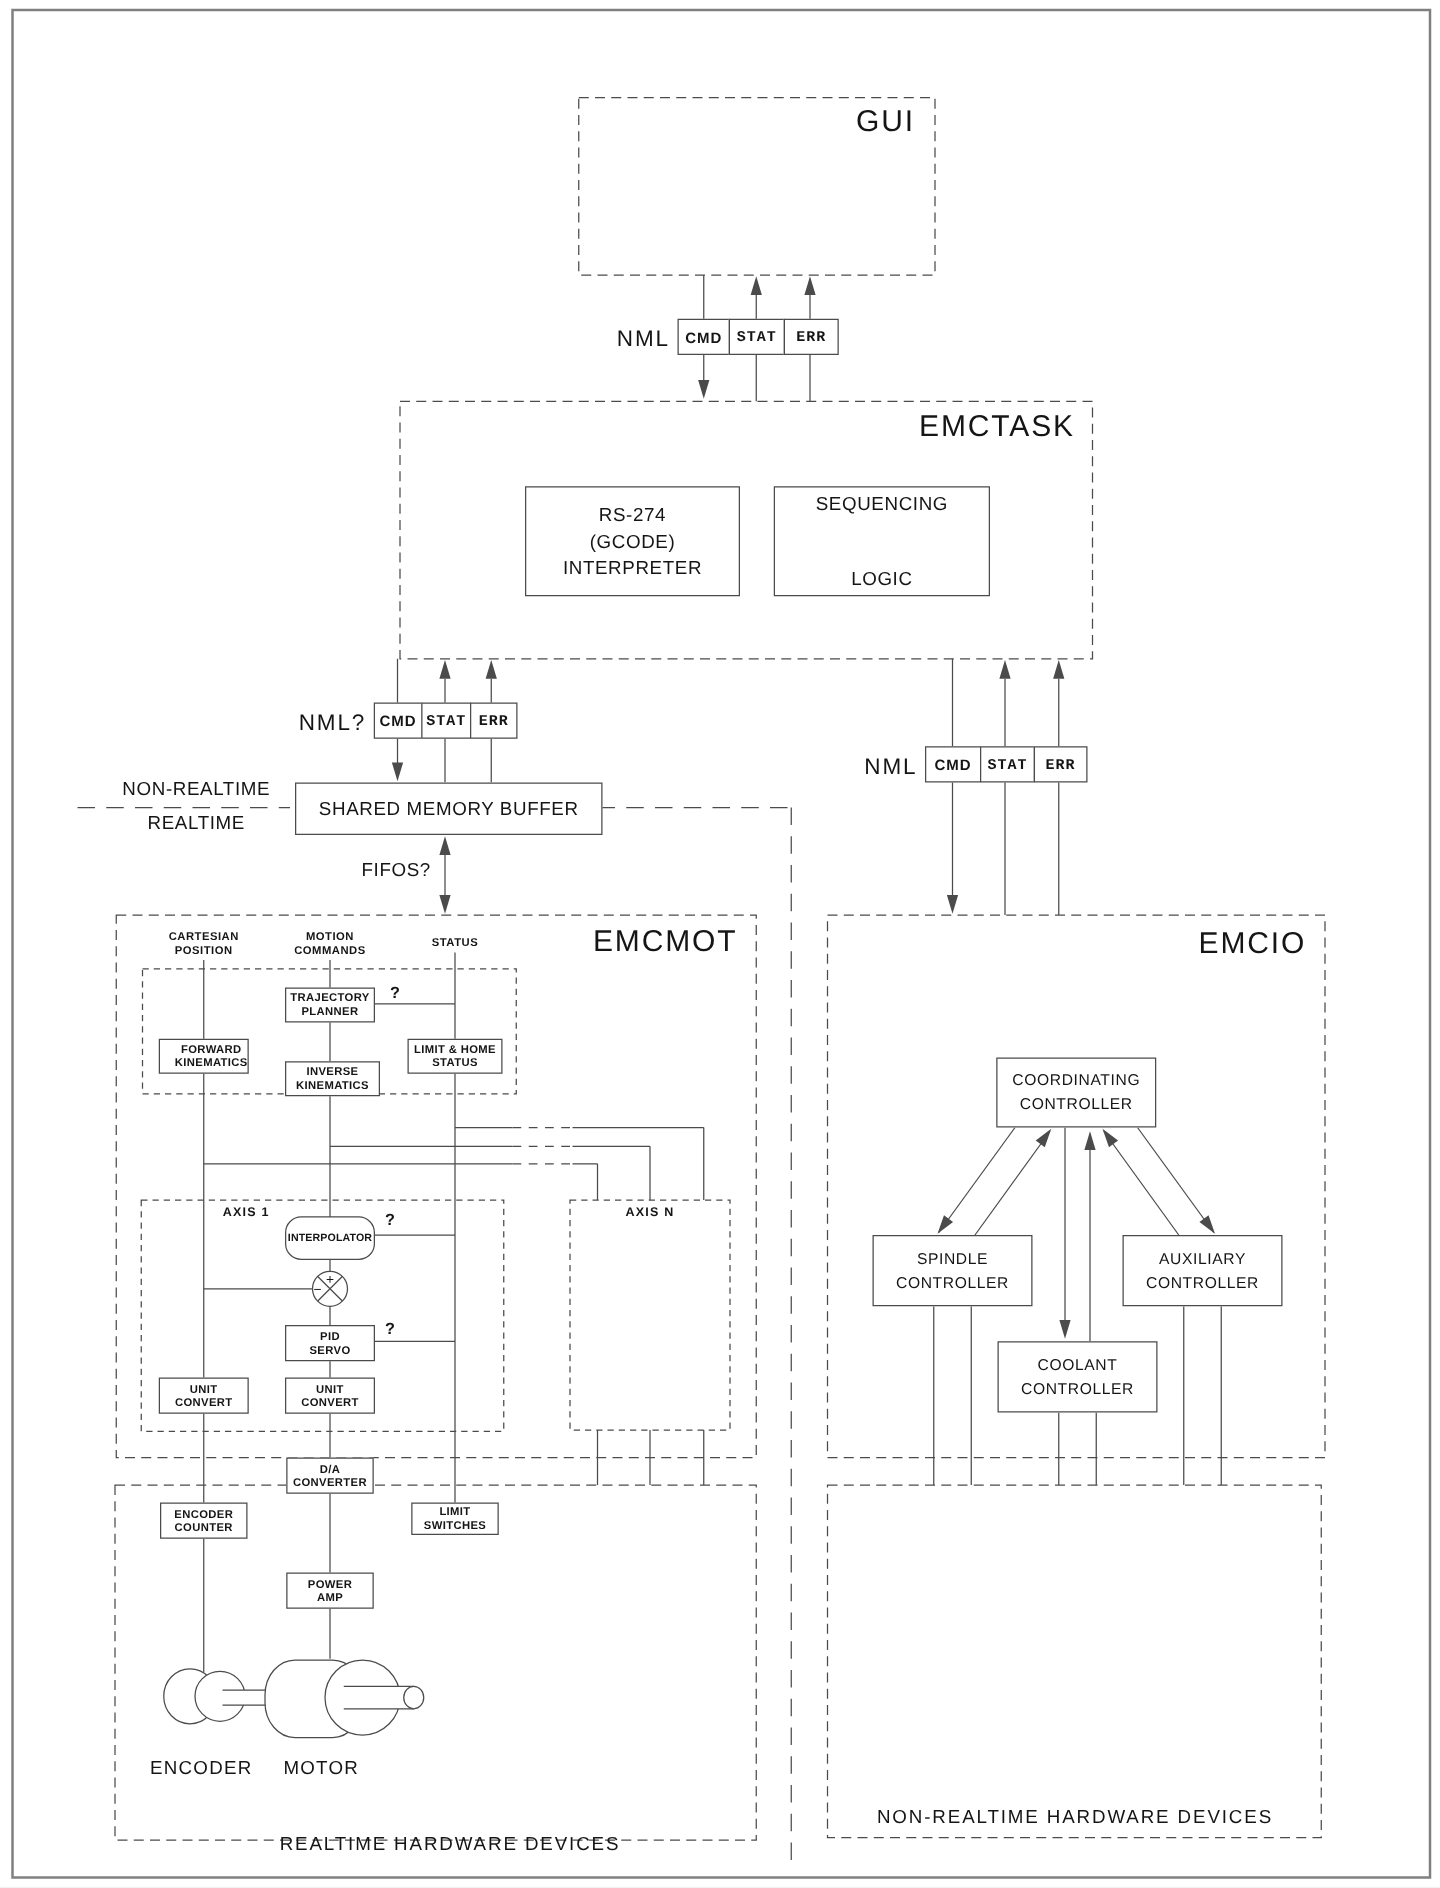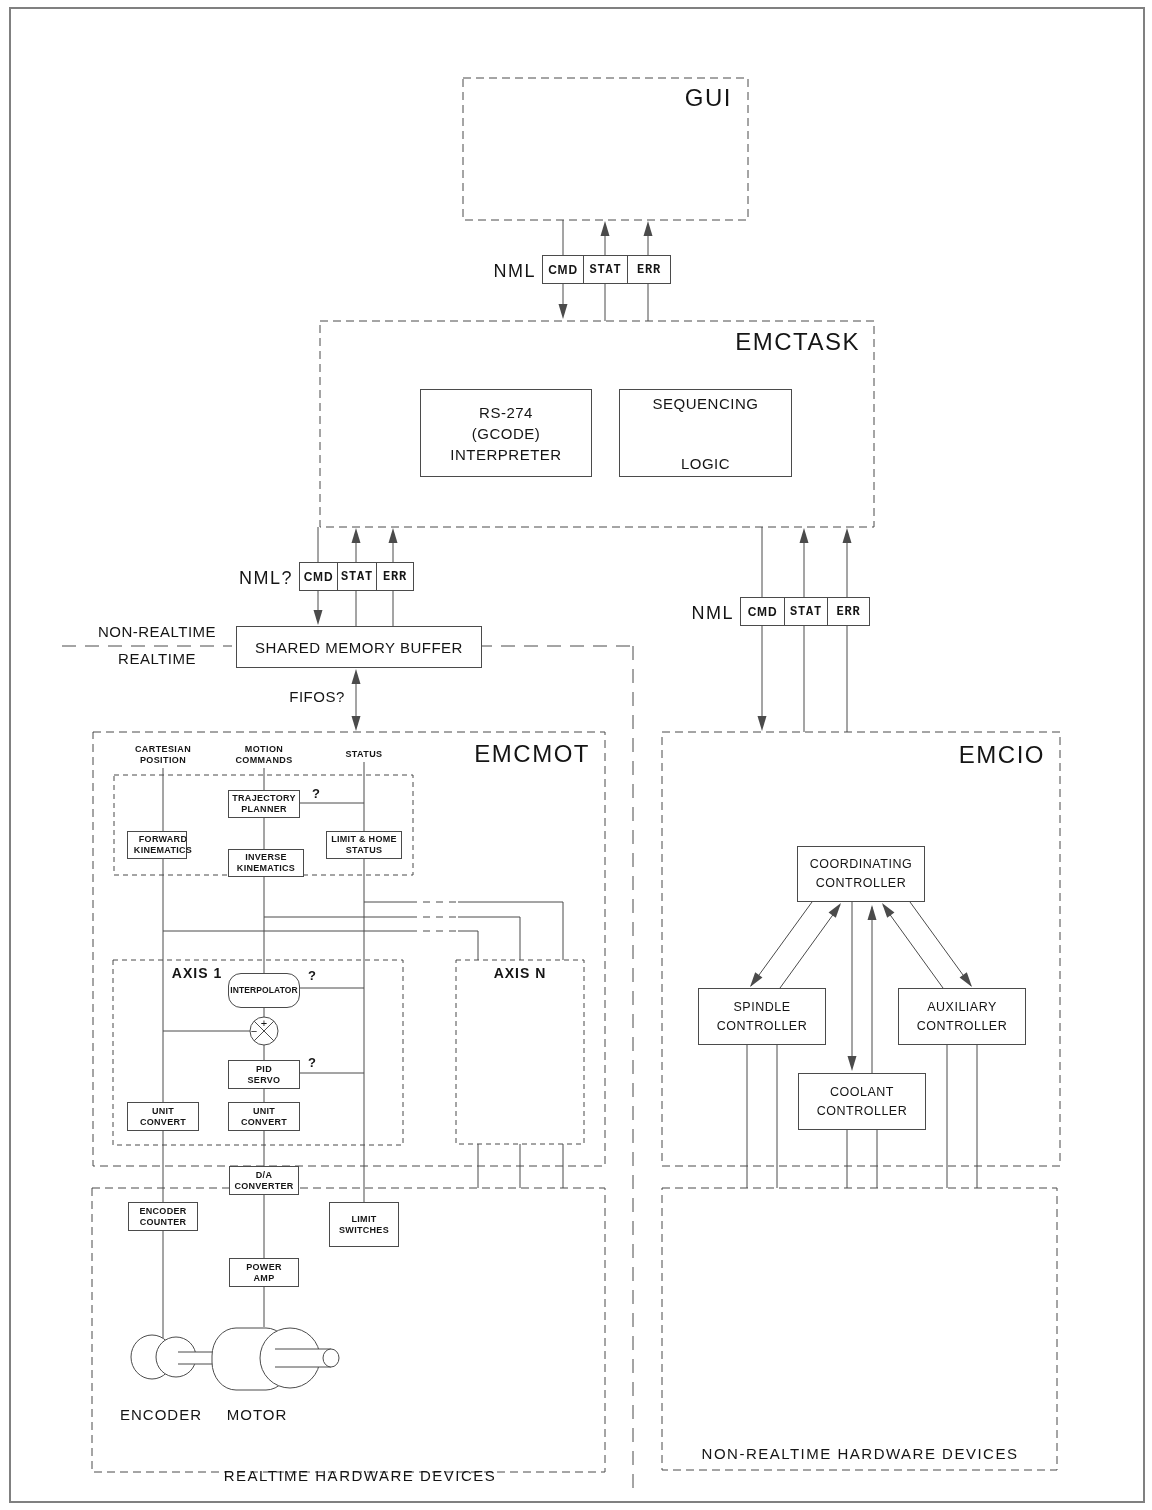--- a/index.html
+++ b/index.html
@@ -27,21 +27,21 @@
   .nmlcell{border:1px solid var(--line,#4b4b4b);background:#fff;display:flex;align-items:center;
     justify-content:center;font-size:12px;font-weight:bold;letter-spacing:0.8px;box-sizing:border-box;}
   .nmlcell + .nmlcell{margin-left:-1px;font-family:Liberation Mono, monospace;}
   .bx{border:1px solid var(--line,#4b4b4b);background:#fff;display:flex;flex-direction:column;
     align-items:center;justify-content:center;text-align:center;font-size:9px;font-weight:bold;
     letter-spacing:0.3px;line-height:11px;box-sizing:border-box;}
   .bx-lg{font-weight:normal;font-size:15px;line-height:21px;letter-spacing:0.5px;}
   .bx-ctrl{font-weight:normal;font-size:12.5px;line-height:19px;letter-spacing:0.5px;}
   .bx-tiny{font-size:8.5px;letter-spacing:0.1px;}
   .collbl{font-size:9px;font-weight:bold;line-height:11px;letter-spacing:0.4px;text-align:center;}
-  .axlbl{font-size:14px;font-weight:bold;letter-spacing:1px;text-align:center;}
+  .axlbl{font-size:10px;font-weight:bold;letter-spacing:1px;text-align:center;}
   .seclbl{font-size:15px;letter-spacing:0.5px;text-align:center;white-space:nowrap;}
   .hwlbl{font-size:15px;letter-spacing:1.5px;text-align:center;white-space:nowrap;}
   .devlbl{font-size:15px;letter-spacing:1px;text-align:center;white-space:nowrap;}
   .qmark{font-size:13px;font-weight:bold;}
 </style>
 </head>
 <body>
 
 <div class="page">
   <div class="pageborder"></div>
@@ -197,21 +197,21 @@
   <div class="abs collbl" style="left:224px;top:744px;width:80px;">
     <div>MOTION</div>
     <div>COMMANDS</div>
   </div>
   <div class="abs collbl" style="left:324px;top:749px;width:80px;">STATUS</div>
 
   <div class="abs bx" style="left:228px;top:790px;width:72px;height:28px;">
     <div>TRAJECTORY</div>
     <div>PLANNER</div>
   </div>
-  <div class="abs bx" style="left:127px;top:831px;width:60px;height:28px;padding-left:12px;">
+  <div class="abs bx" style="left:127px;top:831px;width:72px;height:28px;padding-left:12px;">
     <div>FORWARD</div>
     <div>KINEMATICS</div>
   </div>
   <div class="abs bx" style="left:228px;top:831px;width:76px;height:28px;margin-top:18px;">
     <div>INVERSE</div>
     <div>KINEMATICS</div>
   </div>
   <div class="abs bx" style="left:326px;top:831px;width:76px;height:28px;">
     <div>LIMIT &amp; HOME</div>
     <div>STATUS</div>
@@ -258,21 +258,21 @@
   </div>
 
   <div class="abs bx" style="left:128px;top:1202px;width:70px;height:29px;">
     <div>ENCODER</div>
     <div>COUNTER</div>
   </div>
   <div class="abs bx" style="left:229px;top:1166px;width:70px;height:29px;">
     <div>D/A</div>
     <div>CONVERTER</div>
   </div>
-  <div class="abs bx" style="left:329px;top:1202px;width:70px;height:45px;">
+  <div class="abs bx" style="left:329px;top:1202px;width:70px;height:26px;">
     <div>LIMIT</div>
     <div>SWITCHES</div>
   </div>
   <div class="abs bx" style="left:229px;top:1258px;width:70px;height:29px;">
     <div>POWER</div>
     <div>AMP</div>
   </div>
 
   <div class="abs devlbl" style="left:116px;top:1406px;width:90px;">ENCODER</div>
   <div class="abs devlbl" style="left:217px;top:1406px;width:80px;">MOTOR</div>

